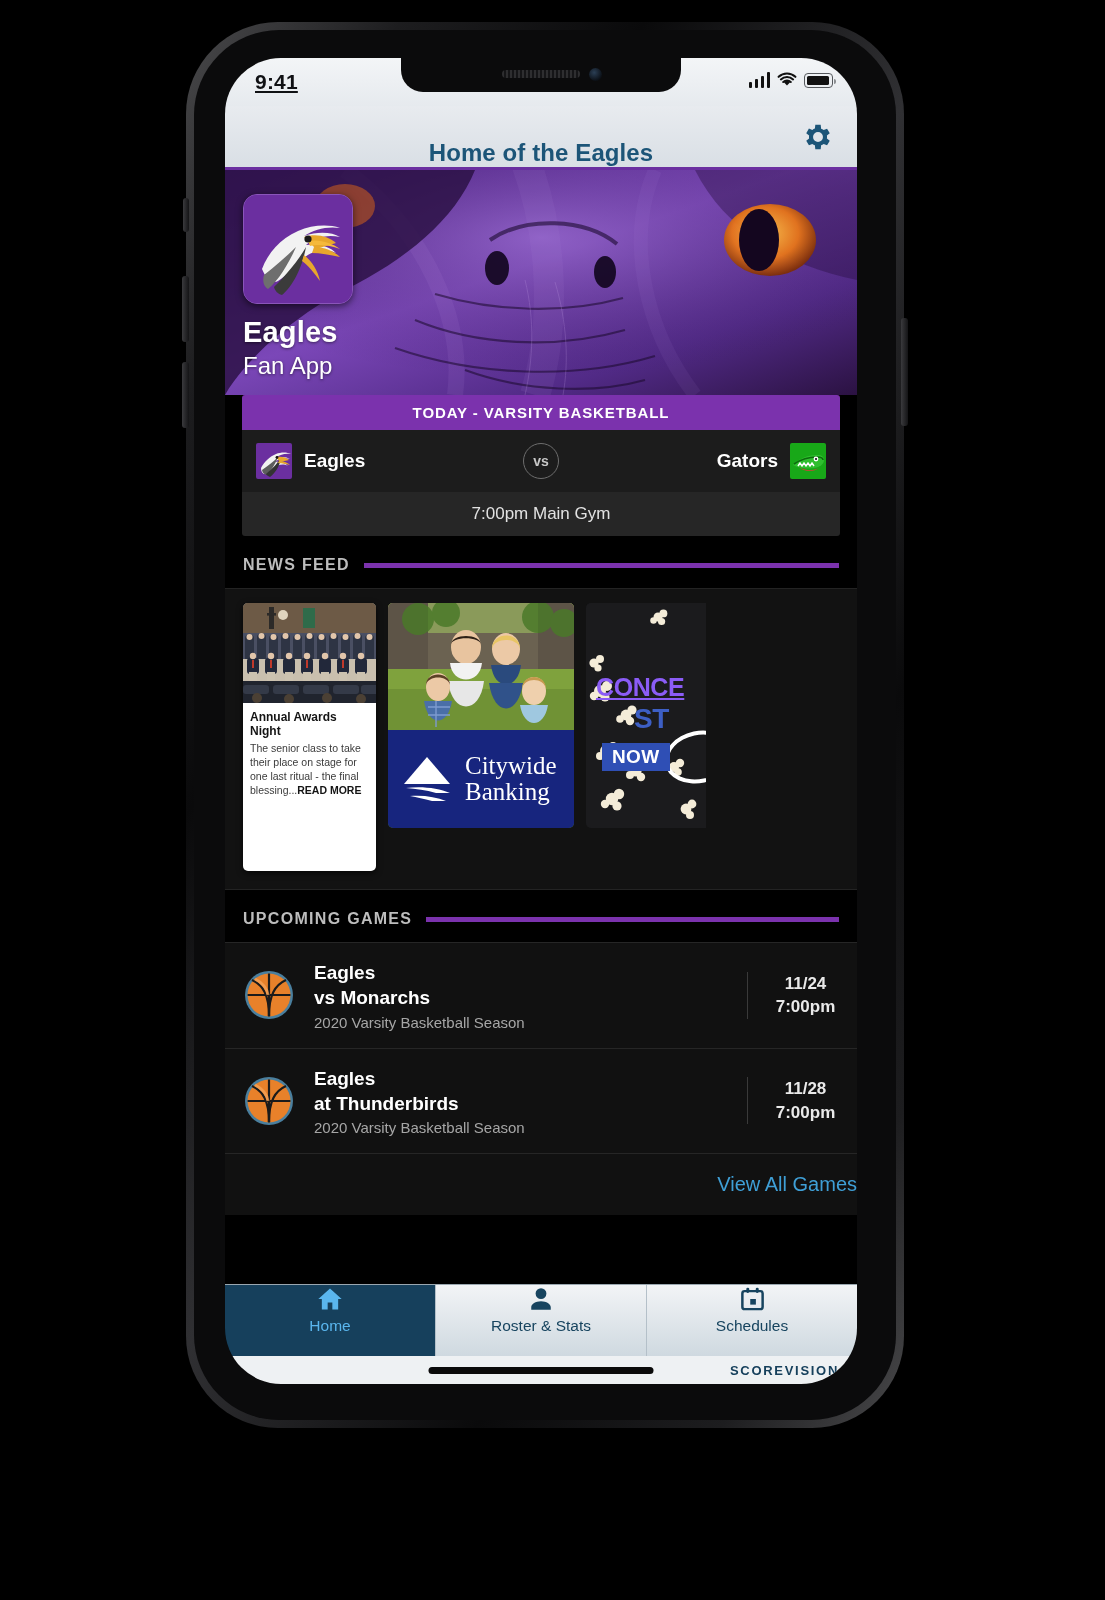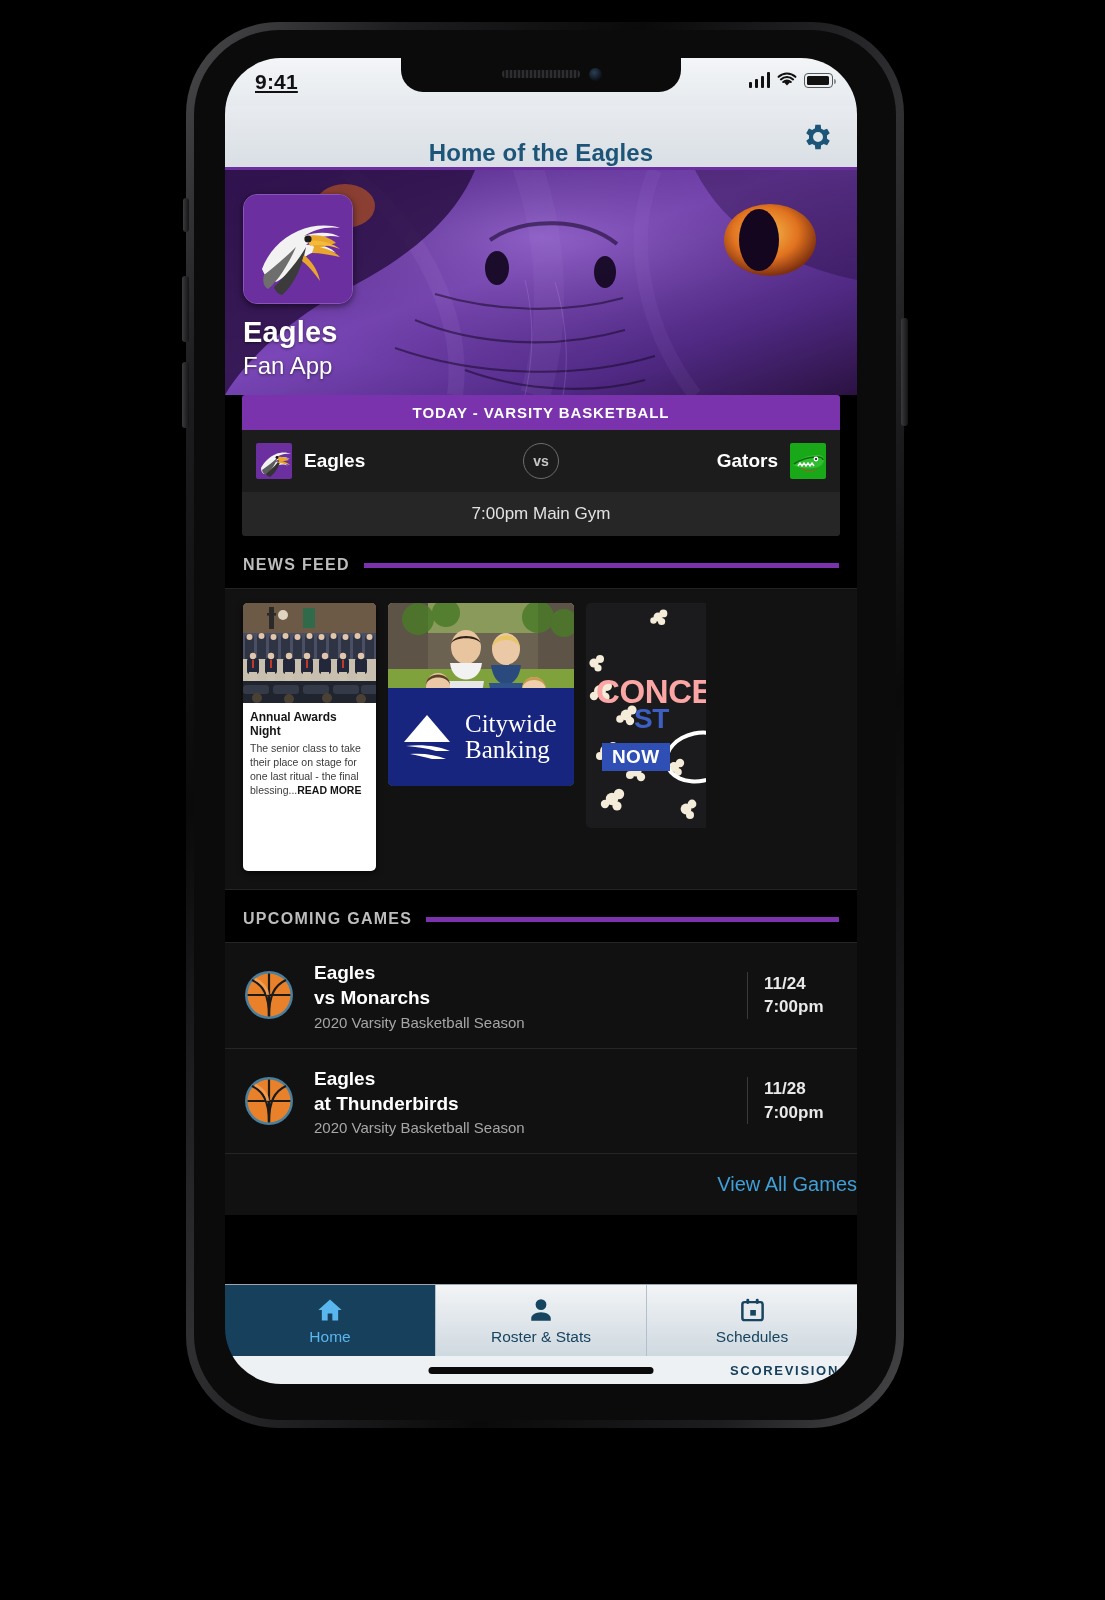--- a/index.html
+++ b/index.html
@@ -98,57 +98,57 @@
   .news-card { flex:none; width:133px; border-radius:5px; overflow:hidden;
     background:#fff; box-shadow:0 2px 6px rgba(0,0,0,.7); }
   .news-card.tall { height:268px; }
   .nc-img { height:100px; position:relative; overflow:hidden; }
   .nc-text { padding:7px 7px 8px; }
   .nc-title { font-size:12px; font-weight:700; color:#141414; line-height:1.2; margin-bottom:3px; }
   .nc-body { font-size:10.5px; color:#3b3b3b; line-height:1.33; }
   .nc-more { font-weight:700; color:#141414; }
 
   
-  #ad-bank { flex:none; width:186px; height:183px; border-radius:5px; overflow:hidden;
+  #ad-bank { flex:none; width:186px; height:225px; border-radius:5px; overflow:hidden;
     position:relative; background:#4d7c0f; }
   #ad-bank-photo { height:130px; position:relative; overflow:hidden; }
   #ad-bank-lower { position:absolute; left:0; right:0; bottom:0; height:98px; background:#17257e;
     display:flex; align-items:center; gap:9px; padding:0 10px; }
   #ad-bank-name { font-family:"Liberation Serif", serif; color:#fff; line-height:1.03;
     font-size:25px; }
 
   
   #ad-conc { flex:none; width:120px; height:225px; border-radius:5px 0 0 5px;
     overflow:hidden; position:relative; background:#17171a; }
-  #conc-l1 { position:absolute; left:10px; top:70px; font-size:33px; font-weight:700;
-    color:#fca5a5; letter-spacing:-.4px; white-space:nowrap; }
+  #conc-l1 { position:absolute; left:10px; top:70px; font-size:25px; font-weight:700;
+    color:#8b5cf6; letter-spacing:-.4px; white-space:nowrap;text-decoration:underline; }
   #conc-l2 { position:absolute; left:48px; top:100px; font-size:28px; font-weight:700;
     color:#3d5fc4; letter-spacing:-.5px; white-space:nowrap; }
   #conc-badge { position:absolute; left:16px; top:140px; background:#2f4fb5; color:#fff;
     font-size:19px; font-weight:700; padding:3px 10px; letter-spacing:.4px; }
   #conc-ring { position:absolute; left:78px; top:128px; width:70px; height:52px;
     border:4px solid #fff; border-radius:50%; transform:rotate(-12deg); }
 
   
   #games-list { background:#111; border-top:1px solid #262626; }
   .game-row { display:flex; align-items:center; padding:17px 18px; border-bottom:1px solid #262626; }
   .ball { width:52px; height:52px; flex:none; margin-right:19px; }
   .game-mid { flex:1; }
   .g-t1, .g-t2 { font-size:19px; font-weight:700; color:#fff; line-height:1.33; }
   .g-season { font-size:15px; color:#a6a6a6; margin-top:3px; }
-  .game-right { border-left:1px solid #3a3a3a; padding-left:16px; text-align:left;
+  .game-right { border-left:1px solid #3a3a3a; padding-left:24px; text-align:center;
     min-width:92px; }
   .g-date, .g-time { font-size:17px; font-weight:700; color:#e9e9e9; line-height:1.38; }
   #view-all { text-align:right; padding:19px 0; font-size:20px; color:#3f9fd6;
     background:#111; cursor:pointer; }
 
   
   #tab-bar { height:72px; display:flex; border-top:1px solid #9aa7b0; }
   .tab { flex:1; display:flex; flex-direction:column; align-items:center;
-    justify-content:center; gap:4px; cursor:pointer;
+    gap:4px; cursor:pointer;
     background:linear-gradient(180deg,#f2f4f6 0%,#cfd9e0 100%); color:#17445f;
     border-right:1px solid #b4c0c9; }
   .tab:last-child { border-right:none; }
   .tab.active { background:#16405c; color:#5ab6ee; }
   .tab-label { font-size:15.5px; }
   .tab-icon { height:28px; display:flex; align-items:flex-end; }
 
   
   #home-bar-area { height:28px; background:#eef1f3; position:relative;
     display:flex; align-items:center; }

